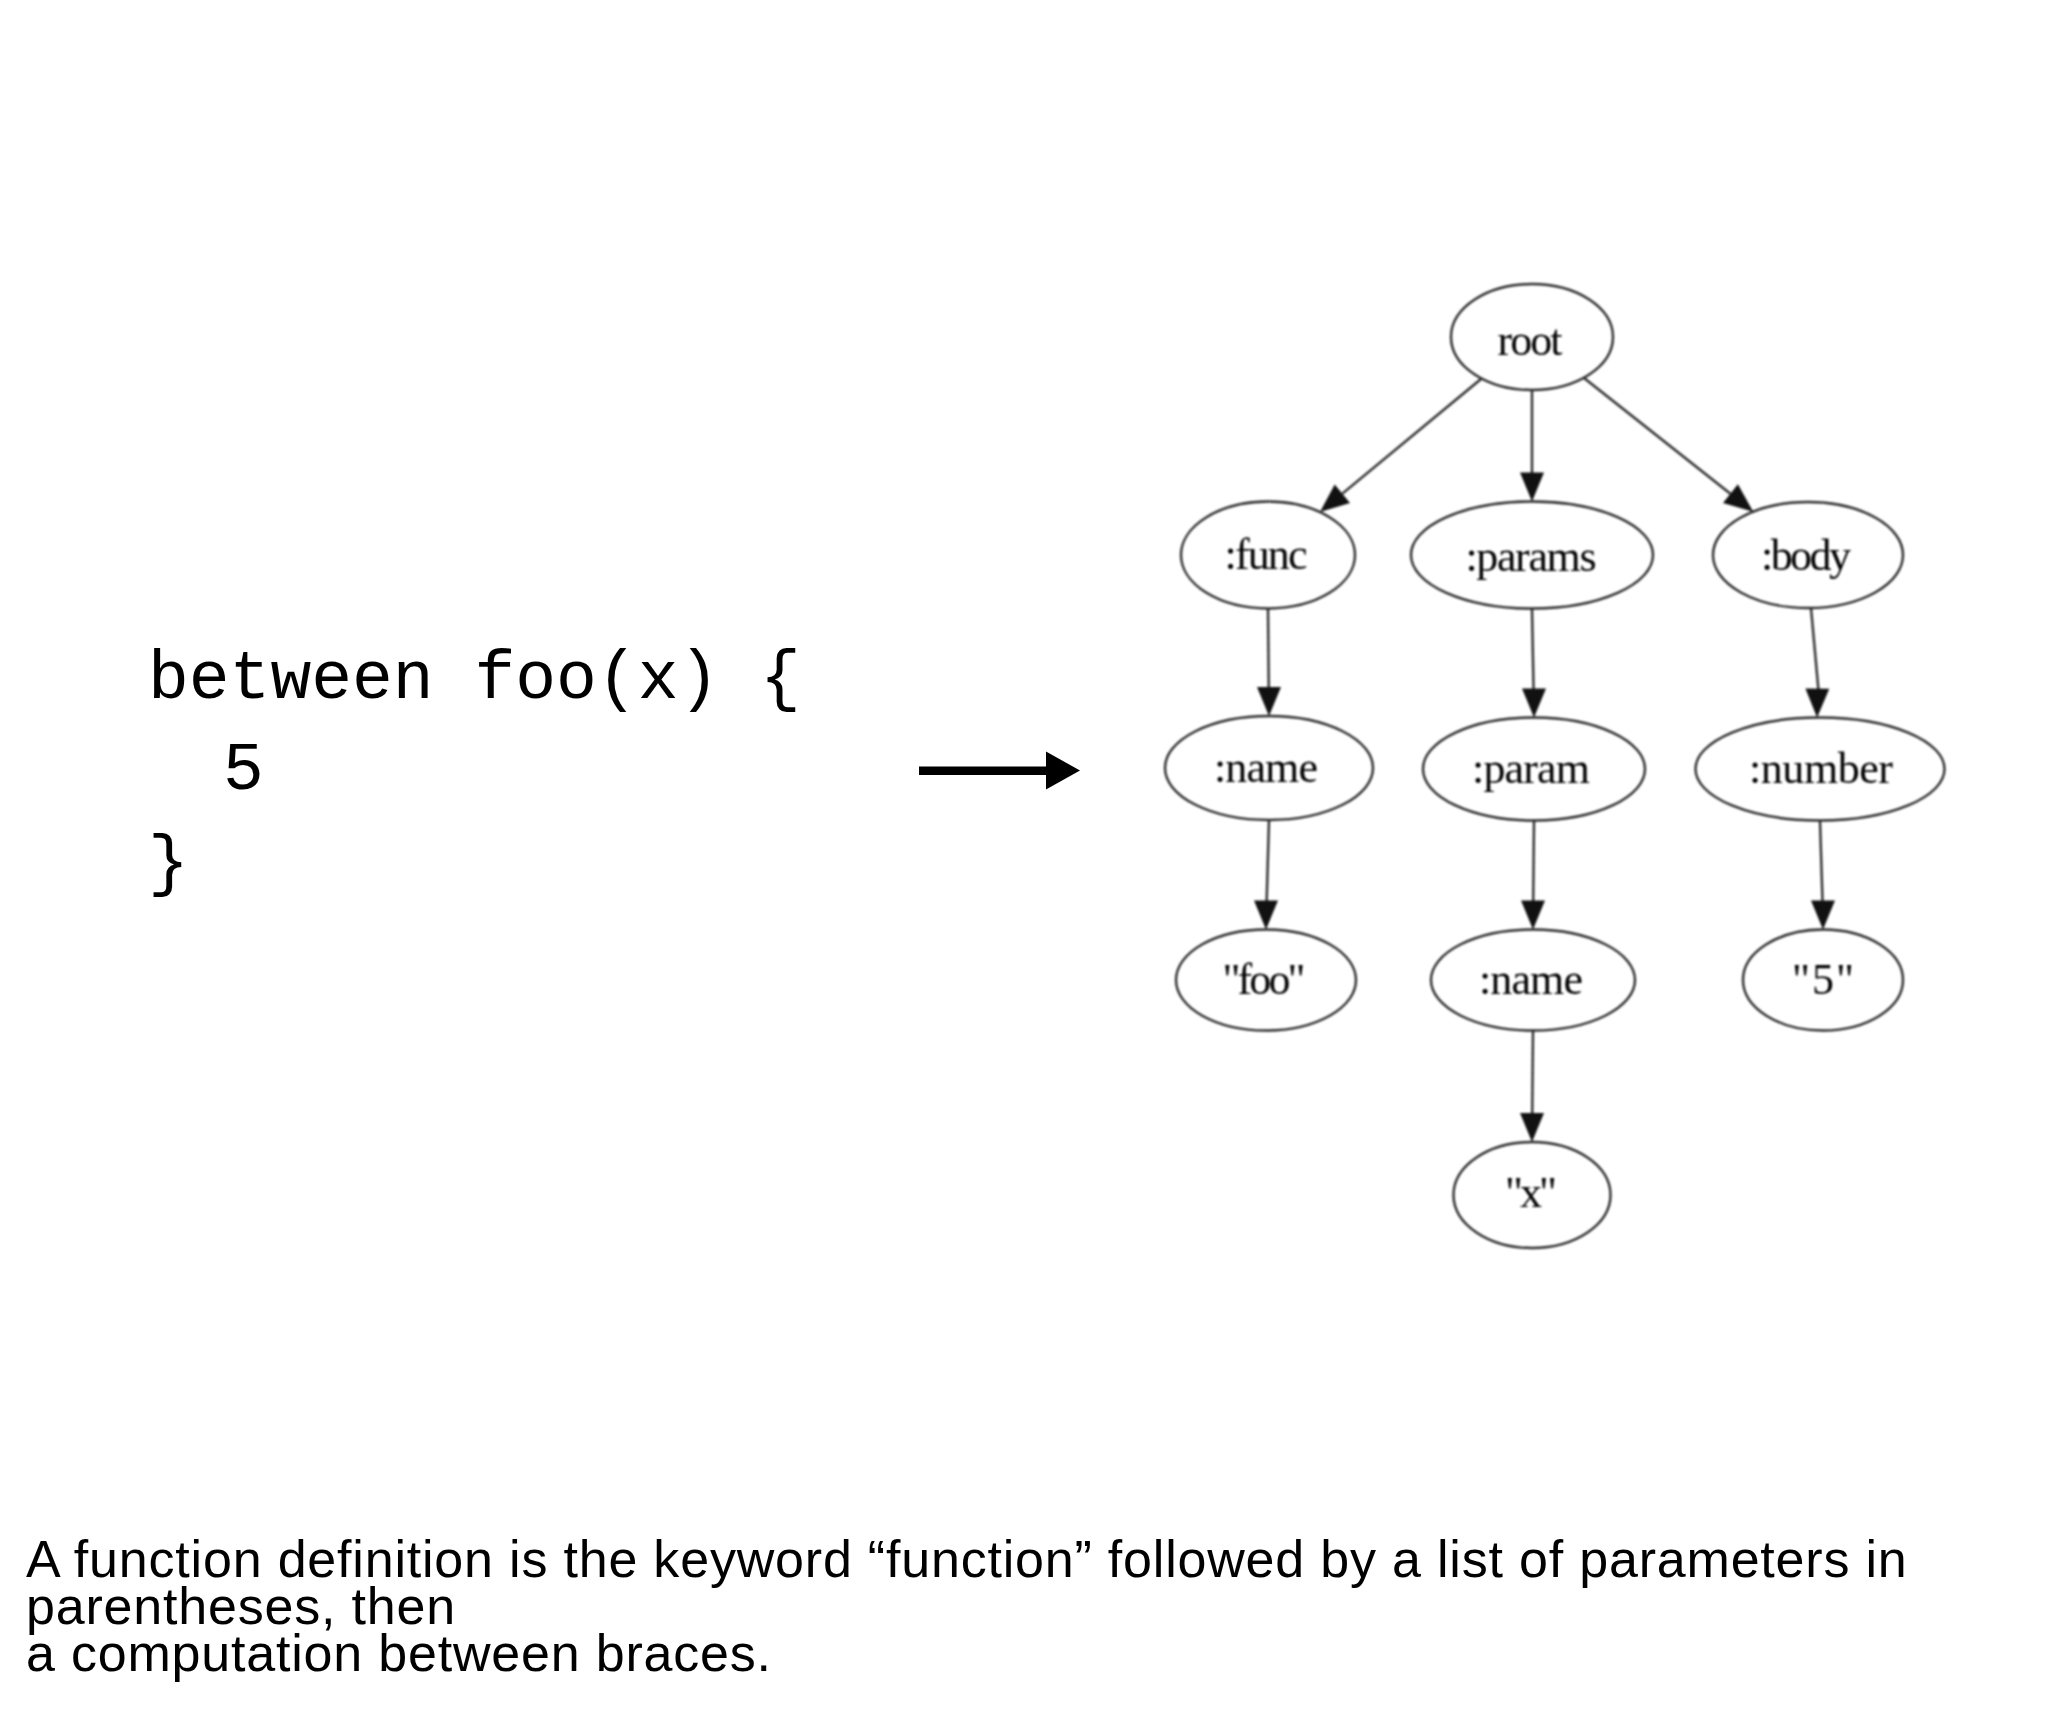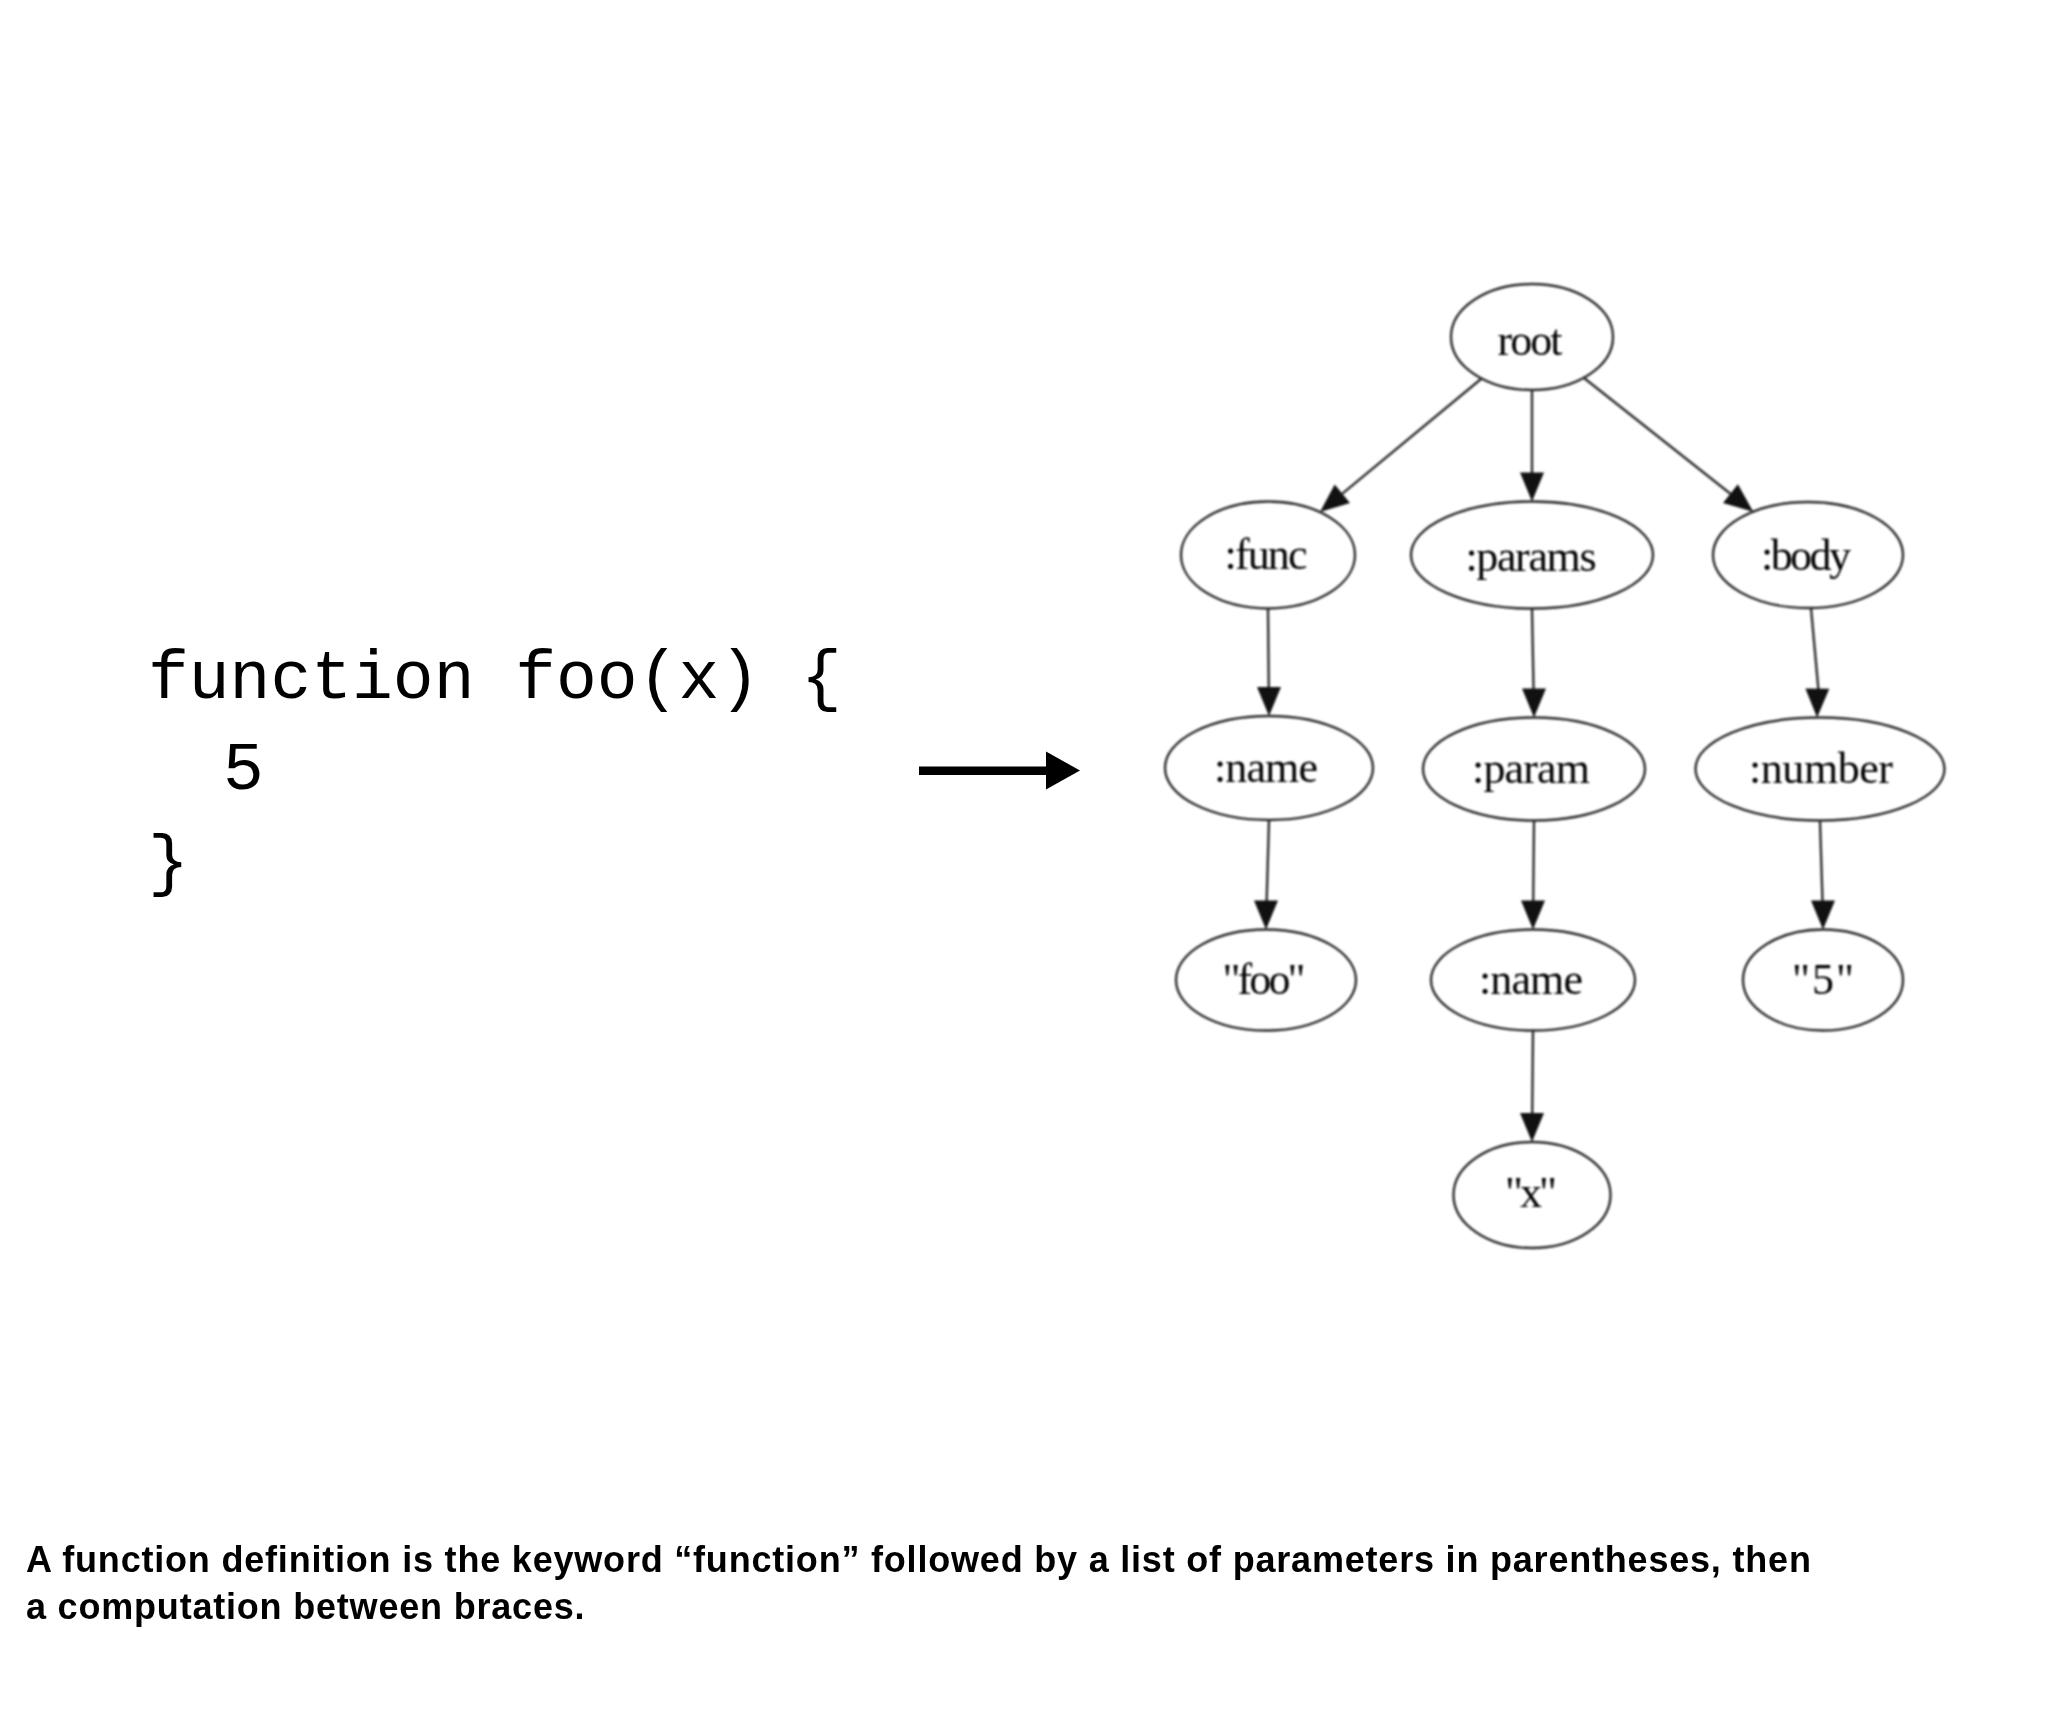--- a/index.html
+++ b/index.html
@@ -1,24 +1,24 @@
 <!DOCTYPE html>
 <html><head>
 <meta charset="utf-8">
 <style>
 html,body{margin:0;padding:0;background:#ffffff;}
 body{position:relative;width:2048px;height:1720px;overflow:hidden;font-family:"Liberation Sans",sans-serif;}
 .codeline{position:absolute;font-family:"Liberation Mono",monospace;font-size:68px;line-height:92px;color:#000;white-space:pre;}
-.caption{position:absolute;left:26px;top:1536px;font-size:36px;line-height:47px;color:#000;letter-spacing:0.8px;font-weight:bold;}
+.caption{position:absolute;left:26px;top:1536px;font-size:52px;line-height:47px;color:#000;letter-spacing:0.8px;}
 #tree{position:absolute;left:1100px;top:260px;filter:blur(0.8px);}
 #bigarrow{position:absolute;left:900px;top:740px;}
 </style>
 </head>
 <body>
-<div class="codeline" style="left:148px;top:634px;">function foo(x) {</div>
+<div class="codeline" style="left:148px;top:634px;">between foo(x) {</div>
 <div class="codeline" style="left:223px;top:725px;">5</div>
 <div class="codeline" style="left:148px;top:819px;">}</div>
 
 <svg id="bigarrow" width="200" height="60" viewBox="900 740 200 60">
   <rect x="919" y="766.5" width="132" height="8.5" fill="#000"></rect>
   <polygon points="1080,770.5 1046,751.5 1046,789.5" fill="#000"></polygon>
 </svg>
 
 <svg id="tree" width="900" height="1010" viewBox="1100 260 900 1010" fill="none" stroke="none">
   <g stroke="#2b2b2b" stroke-width="2.4" fill="none">

